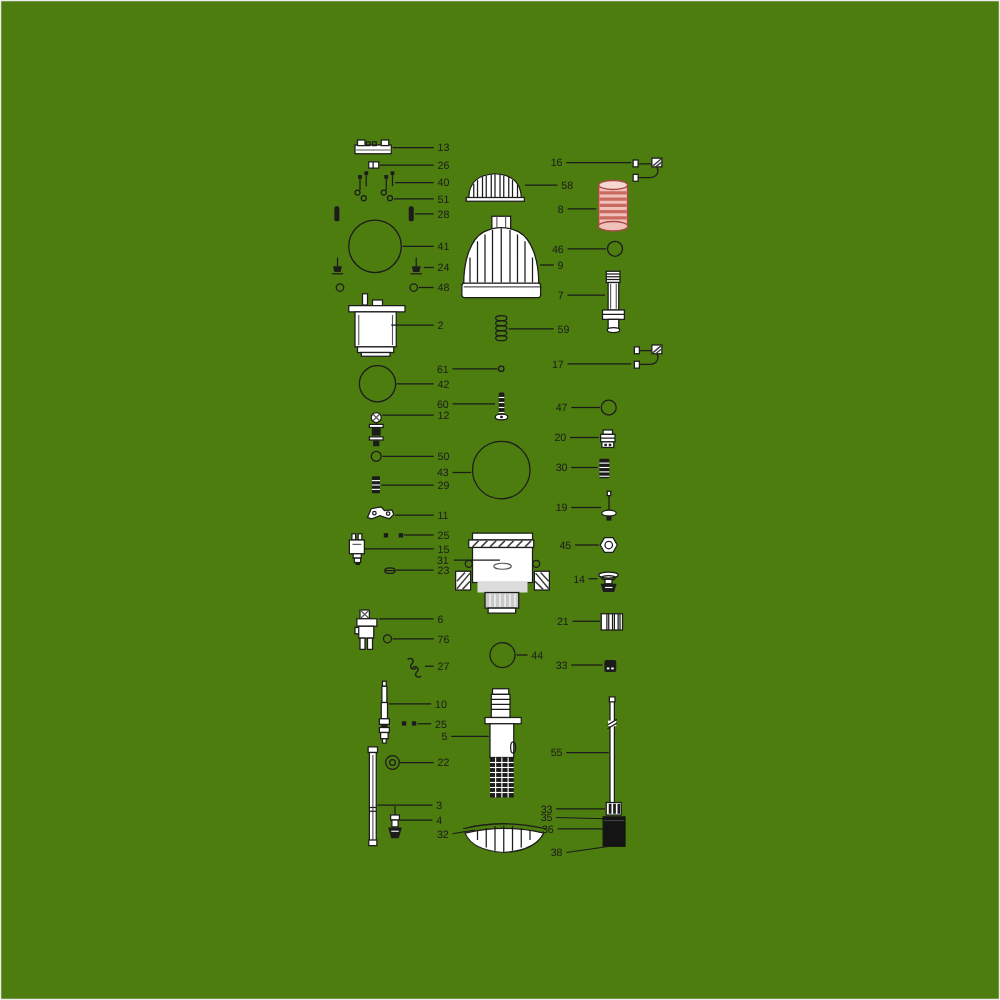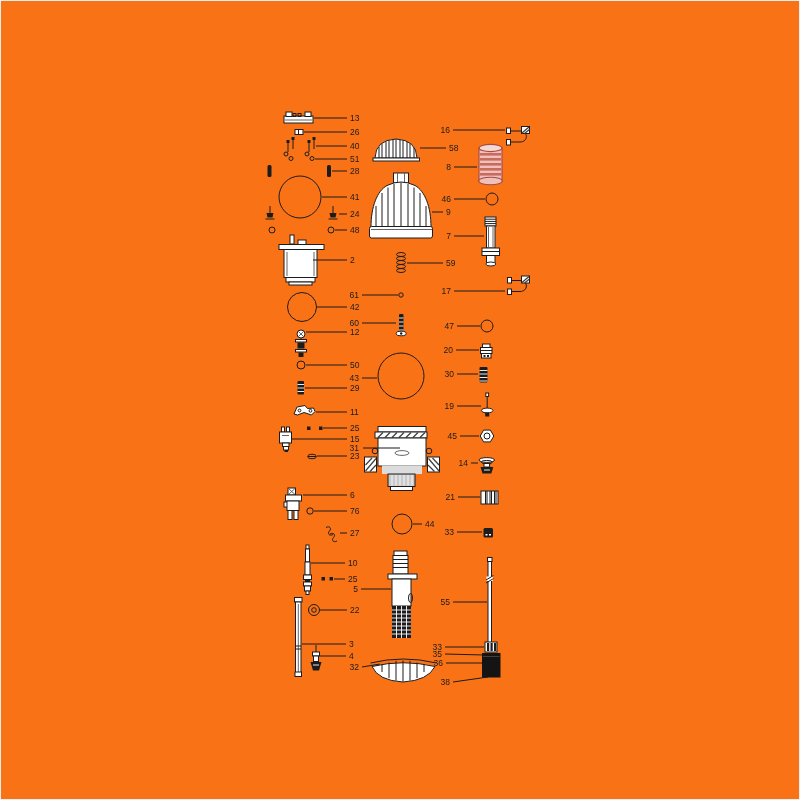--- a/index.html
+++ b/index.html
@@ -1,16 +1,16 @@
 <!DOCTYPE html>
 <html><head>
 <meta charset="utf-8">
 <style>
   html,body{margin:0;padding:0;background:#fff}
-  .stage{position:relative;width:800px;height:800px;background:#f97316;border:1px solid #ededed;box-sizing:border-box;font-family:"Liberation Sans",sans-serif}
+  .stage{position:relative;width:800px;height:800px;background:#4d7c0f;border:1px solid #ededed;box-sizing:border-box;font-family:"Liberation Sans",sans-serif}
   svg{position:absolute;left:0;top:0}
   #callouts text{font-family:"Liberation Sans",sans-serif;font-size:8.5px;fill:#1b1b1b}
   #callouts polyline{fill:none;stroke:#1b1b1b;stroke-width:1}
   .s{fill:#fff;stroke:#1c1c1c;stroke-width:1}
   .n{fill:none;stroke:#1c1c1c;stroke-width:1}
   .d{fill:#1c1c1c;stroke:none}
   .w{stroke:#fff;stroke-width:.9;fill:none}
   .h{stroke:#3d3d3d;stroke-width:1.2;fill:none}
   .f{stroke:#555;stroke-width:.9;fill:none}
   .lt{fill:#dcdcdc;stroke:none}

